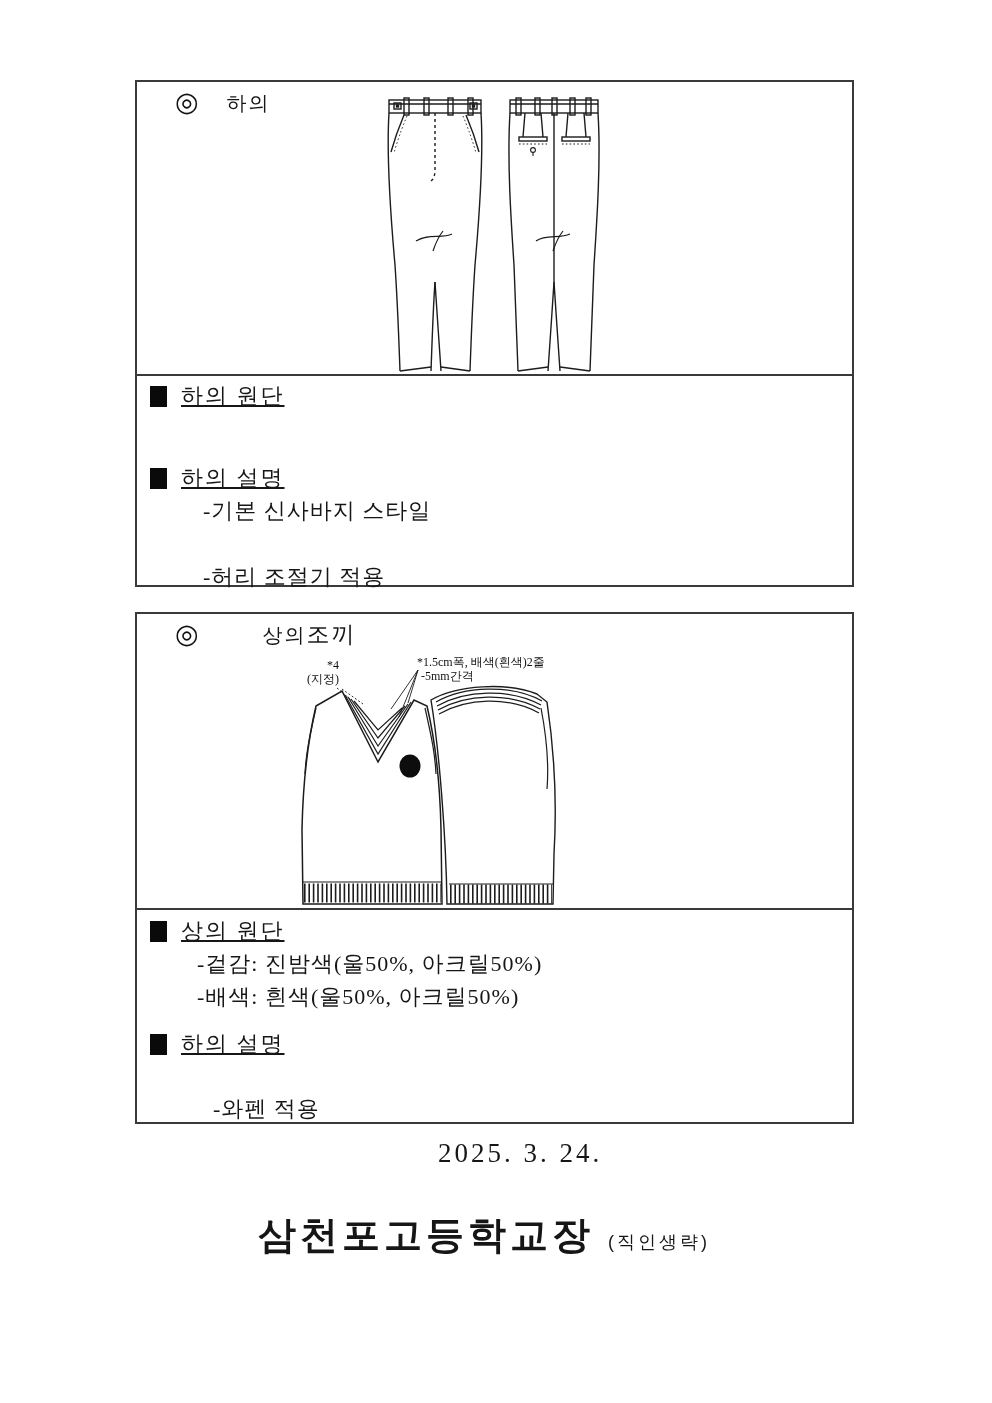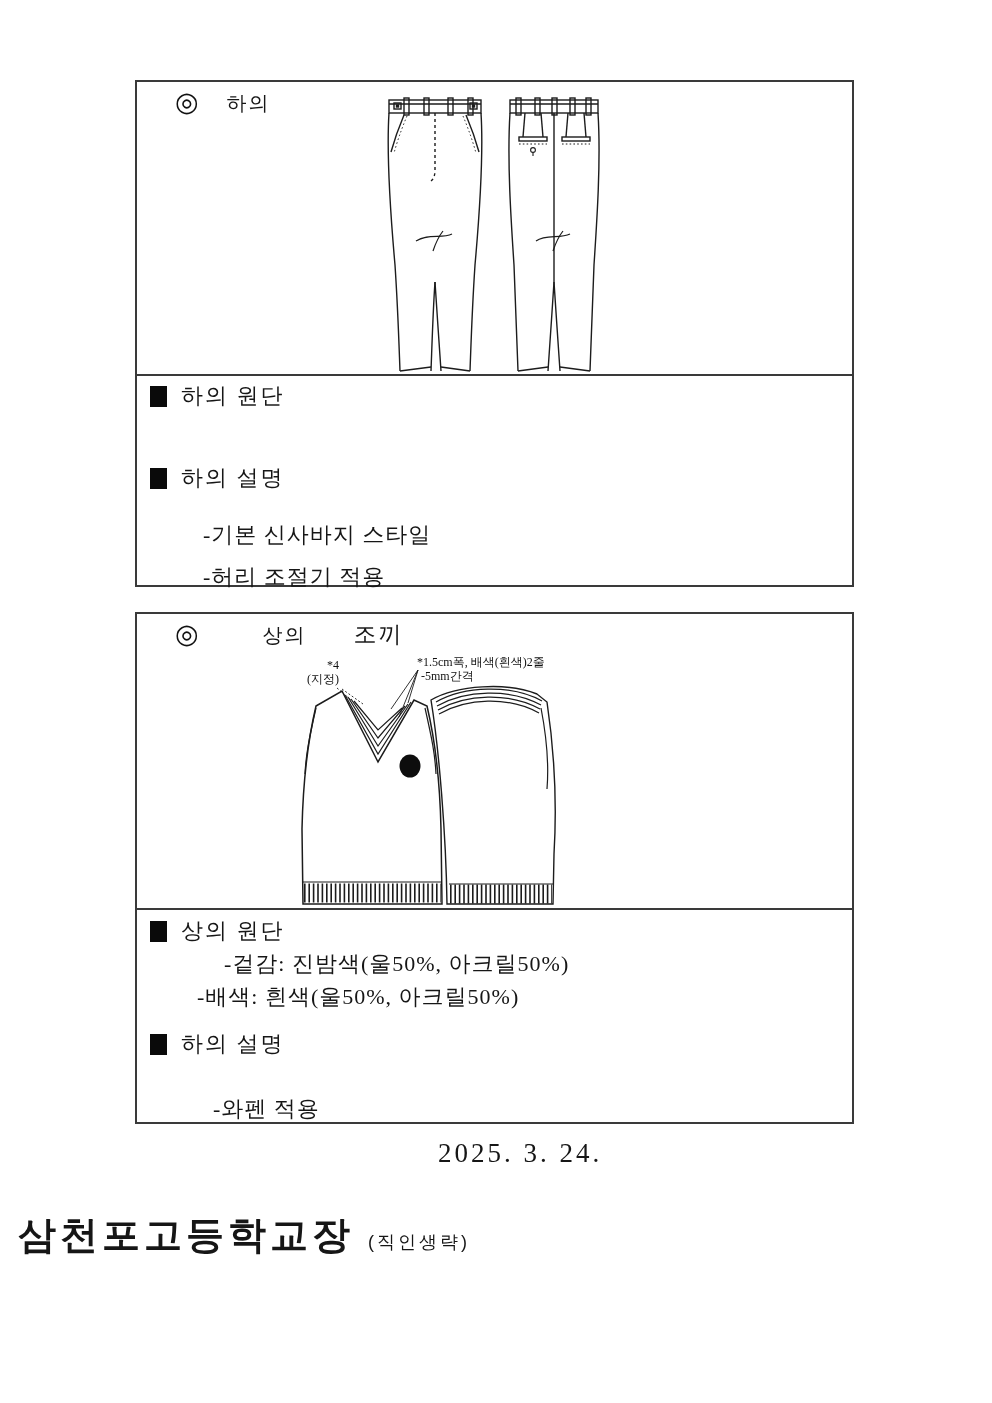--- a/index.html
+++ b/index.html
@@ -11,33 +11,33 @@
   .doc-box{
     position:absolute;left:135px;width:715px;
     border:2px solid #3a3a3a;background:#fff;
   }
   .box-pants{top:80px;height:503px;}
   .box-vest{top:612px;height:508px;}
   .divider{position:absolute;left:0;right:0;height:0;border-top:2px solid #3a3a3a;}
   .sec-header{position:absolute;top:5px;left:38px;display:flex;align-items:flex-start;}
   .bullet-ring{font-size:27px;line-height:30px;color:#111;}
   .sec-title{font-size:20px;line-height:32px;margin-left:28px;letter-spacing:2px;}
-  .sec-title2{font-size:23px;line-height:32px;margin-left:47px;letter-spacing:2px;}
-  .heading{position:absolute;left:13px;display:flex;align-items:center;font-size:22px;letter-spacing:2px;white-space:nowrap;}
+  .sec-title2{font-size:23px;line-height:32px;letter-spacing:2px;}
+  .heading{position:absolute;left:13px;display:flex;align-items:center;font-size:22px;letter-spacing:2px;white-space:nowrap;text-decoration:underline;}
   .black-sq{display:inline-block;width:17px;height:21px;background:#0a0a0a;margin-right:14px;}
   .bodyline{position:absolute;font-size:22px;letter-spacing:1px;white-space:nowrap;}
   .figure{position:absolute;}
   svg{display:block;}
   .ann-text{font-size:12px;font-family:"Liberation Serif","DejaVu Serif",serif;fill:#111;}
   .footer-date{
     position:absolute;top:1138px;left:0;width:956px;text-align:center;
     font-size:27px;letter-spacing:3px;white-space:nowrap;padding-left:42px;
   }
   .signature-row{
-    position:absolute;top:1210px;left:18px;width:960px;text-align:left;white-space:nowrap;
+    position:absolute;top:1210px;left:4px;width:960px;text-align:center;white-space:nowrap;
   }
   .signature-name{
     font-family:"Liberation Sans","DejaVu Sans",sans-serif;
     font-weight:bold;font-size:38px;letter-spacing:4px;vertical-align:baseline;
   }
   .seal-note{
     font-family:"Liberation Sans","DejaVu Sans",sans-serif;
     font-size:18px;letter-spacing:3px;margin-left:10px;vertical-align:baseline;
   }
 </style>
@@ -115,21 +115,21 @@
 
     <div class="heading" style="top:299px;">
       <span class="black-sq"></span>
       <span>하의 원단</span>
     </div>
 
     <div class="heading" style="top:381px;">
       <span class="black-sq"></span>
       <span>하의 설명</span>
     </div>
-    <div class="bodyline" style="left:66px;top:414px;margin-top:24px;">-기본 신사바지 스타일</div>
+    <div class="bodyline" style="left:66px;top:414px;">-기본 신사바지 스타일</div>
     <div class="bodyline" style="left:66px;top:460px;margin-top:20px;">-허리 조절기 적용</div>
   </div>
 
   <div class="doc-box box-vest">
 
     <div class="sec-header">
       <span class="bullet-ring">◎</span>
       <span class="sec-title" style="margin-left:64px;">상의</span>
       <span class="sec-title2">조끼</span>
     </div>
@@ -179,21 +179,21 @@
         <text class="ann-text" x="142" y="26">-5mm간격</text>
       </svg>
     </div>
 
     <div class="divider" style="top:294px;"></div>
 
     <div class="heading" style="top:302px;">
       <span class="black-sq"></span>
       <span>상의 원단</span>
     </div>
-    <div class="bodyline" style="left:60px;top:335px;margin-left:27px;">-겉감: 진밤색(울50%, 아크릴50%)</div>
+    <div class="bodyline" style="left:60px;top:335px;">-겉감: 진밤색(울50%, 아크릴50%)</div>
     <div class="bodyline" style="left:60px;top:368px;">-배색: 흰색(울50%, 아크릴50%)</div>
 
     <div class="heading" style="top:415px;">
       <span class="black-sq"></span>
       <span>하의 설명</span>
     </div>
     <div class="bodyline" style="left:76px;top:480px;">-와펜 적용</div>
   </div>
 
   <div class="footer-date">2025. 3. 24.</div>

